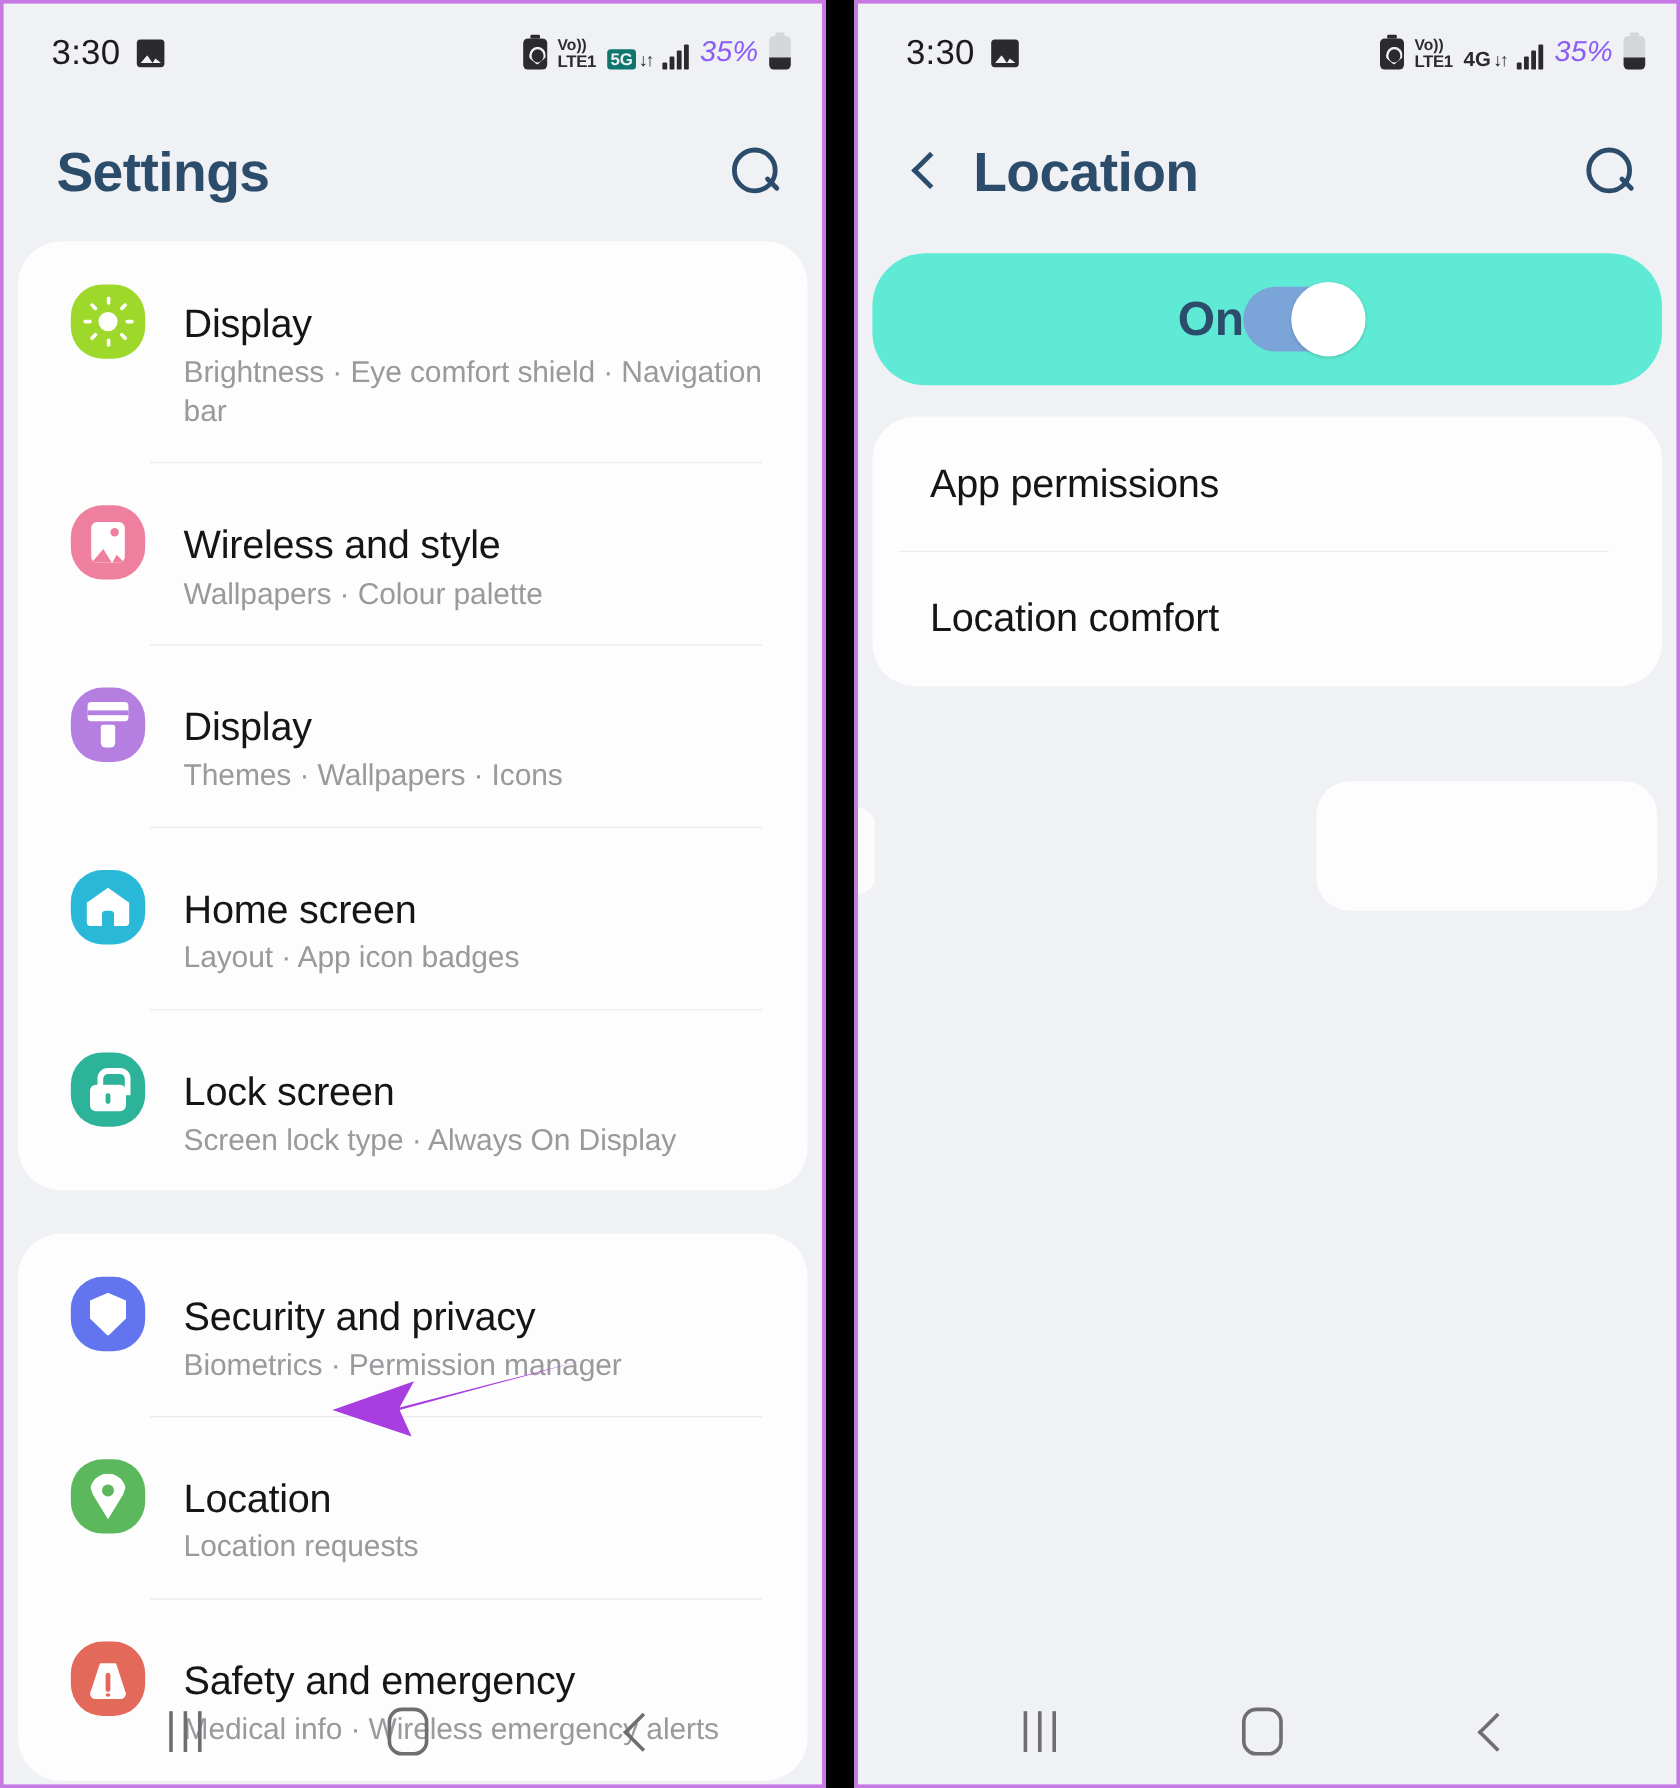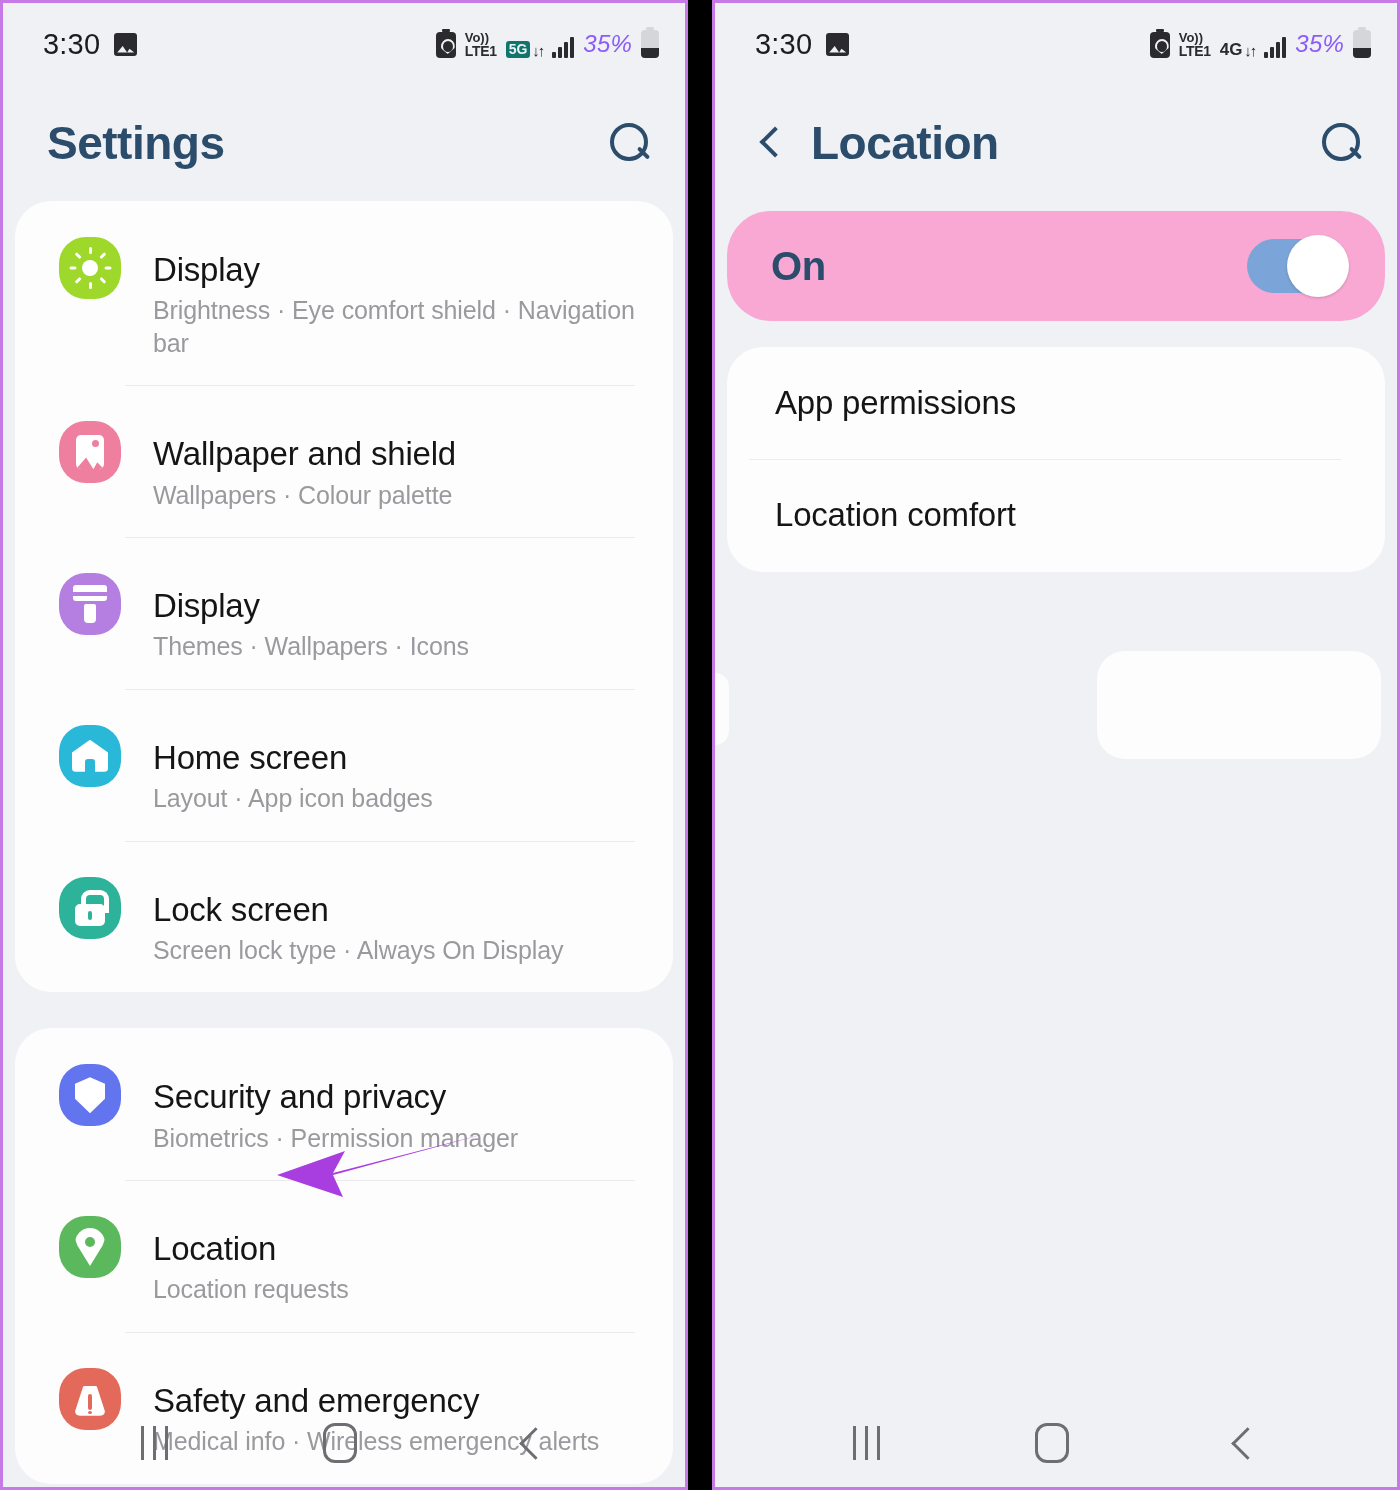--- a/index.html
+++ b/index.html
@@ -330,26 +330,26 @@
     box-shadow: 0 0 0 0 #e36a5a;
   }
   .g-alert .dot {
     position:absolute; bottom:2px; left:13px; width:4px; height:3px;
     background:#e36a5a; border-radius:50%;
   }
 
   
   .toggle-pill {
     margin: 10px 12px 26px 12px;
-    background: #f9a8d4;
+    background: #5eead4;
     border-radius: 44px;
     height: 110px;
     display: flex;
     align-items: center;
-    justify-content: space-between;
+    justify-content: center;
     padding: 0 40px 0 44px;
   }
   .toggle-pill .onlabel {
     font-size: 40px;
     font-weight: 700;
     color: #2c4c6b;
     letter-spacing: -0.3px;
   }
   .switch {
     width: 98px; height: 54px;
@@ -486,21 +486,21 @@
           <div class="row-title">Display</div>
           <div class="row-sub">Brightness  ·  Eye comfort shield  ·  Navigation bar</div>
         </div>
       </div>
 
       <div class="row">
         <div class="row-icon sq" style="background:#ef7f9e">
           <span class="g-img"></span>
         </div>
         <div class="row-texts">
-          <div class="row-title">Wallpaper and shield</div>
+          <div class="row-title">Wireless and style</div>
           <div class="row-sub">Wallpapers  ·  Colour palette</div>
         </div>
       </div>
 
       <div class="row">
         <div class="row-icon sq" style="background:#b47fe0">
           <span class="g-brush">
               <span class="bar"></span>
             </span>
         </div>

